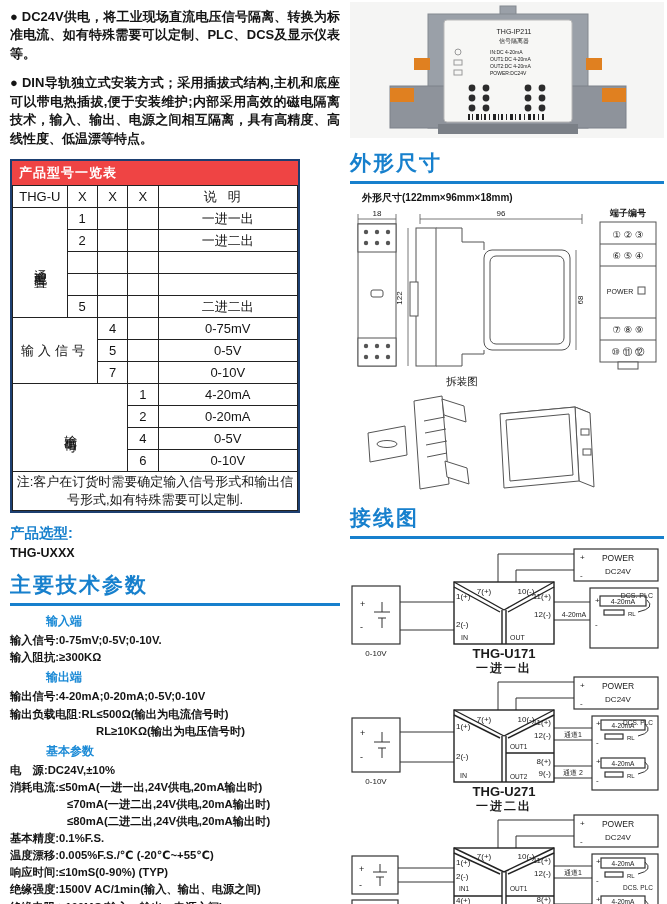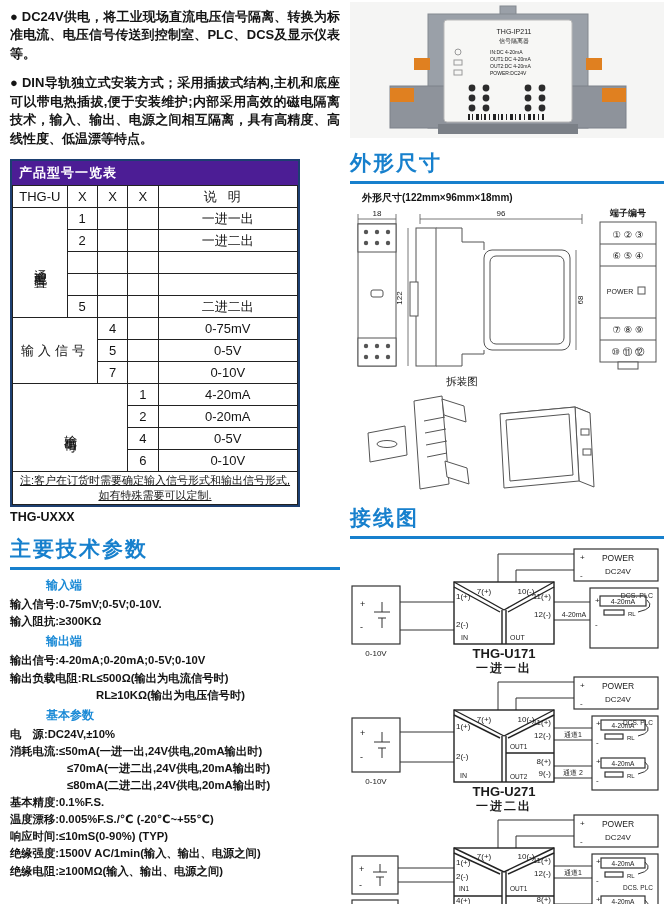--- a/index.html
+++ b/index.html
@@ -6,29 +6,29 @@
   .page{position:relative;width:667px;height:904px;background:#ffffff;overflow:hidden;
         font-family:"Liberation Sans","DejaVu Sans",sans-serif;color:#141414;}
   .col-left{position:absolute;left:10px;top:8px;width:330px;}
   .col-right{position:absolute;left:350px;top:2px;width:314px;}
 
   
   .bullet{font-size:13px;line-height:1.42;font-weight:bold;text-align:justify;margin:0 0 11px 0;}
 
   
   .table-wrap{border:2px solid #1d3f71;width:286px;margin-top:3px;background:#fff;}
-  .table-title{background:#4c1d95;color:#fff;font-weight:bold;font-size:13px;padding:3px 0 3px 7px;letter-spacing:1px;}
+  .table-title{background:#ef4444;color:#fff;font-weight:bold;font-size:13px;padding:3px 0 3px 7px;letter-spacing:1px;}
   table.model{border-collapse:collapse;width:100%;font-size:13px;table-layout:fixed;}
   table.model td,table.model th{border:1px solid #222;text-align:center;padding:1px 2px;height:19px;font-weight:normal;}
   td.desc{text-align:left;padding-left:16px;font-weight:bold;}
   .grp{font-weight:bold;}
   .vert{writing-mode:vertical-lr;text-orientation:upright;letter-spacing:2px;display:inline-block;line-height:1.1;}
   .spread{letter-spacing:11px;padding-left:11px;}
   .inspread{letter-spacing:4px;}
-  td.note{font-size:11px;text-align:left;padding:2px 2px;height:14px;font-weight:bold;text-decoration:underline;}
+  td.note{font-size:13px;text-align:left;padding:2px 2px;height:14px;font-weight:bold;}
 
   
   .sel-title{color:#1780cd;font-weight:bold;font-size:14.5px;margin-top:11px;}
   .sel-line{font-size:12.5px;font-weight:bold;margin-top:3px;}
   .sec-head{color:#1780cd;font-weight:bold;font-size:21px;margin-top:11px;letter-spacing:2px;}
   .sec-rule{height:3px;background:#1780cd;margin:4px 0 7px 0;}
   .t-head{color:#1b8ad6;font-weight:bold;font-size:12px;margin-top:5px;margin-left:36px;}
   .t-line{font-size:11.3px;font-weight:bold;margin-top:3px;line-height:1.25;}
   .ind1{padding-left:86px;}
   .ind2{padding-left:57px;}
@@ -46,21 +46,21 @@
   .dimline{stroke:#555;stroke-width:0.8;fill:none;}
   .drawline{stroke:#555;stroke-width:1;fill:#fff;}
 </style>
 </head>
 <body>
 
 <div class="page">
 
   <div class="col-left">
 
-    <p class="bullet">● DC24V供电，将工业现场直流电压信号隔离、转换为标准电流、电压信号传送到控制室、PLC、DCS及显示仪表等。</p>
+    <p class="bullet">● DC24V供电，将工业现场直流电压信号隔离、转换为标准电流、如有特殊需要可以定制、PLC、DCS及显示仪表等。</p>
     <p class="bullet">● DIN导轨独立式安装方式；采用插拔式结构,主机和底座可以带电热插拔,便于安装维护;内部采用高效的磁电隔离技术，输入、输出、电源之间相互隔离，具有高精度、高线性度、低温漂等特点。</p>
 
     <div class="table-wrap">
       <div class="table-title">产品型号一览表</div>
       <table class="model">
         <colgroup>
             <col style="width:54px">
             <col style="width:30px">
             <col style="width:30px">
             <col style="width:30px">
@@ -138,20 +138,21 @@
           <td>6</td>
           <td class="desc">0-10V</td>
         </tr>
         <tr>
           <td colspan="5" class="note">注:客户在订货时需要确定输入信号形式和输出信号形式,如有特殊需要可以定制.</td>
         </tr>
       </tbody>
         </table>
     </div>
 
+    <div class="sel-title">产品选型:</div>
     <div class="sel-line">THG-UXXX</div>
 
     <div class="sec-head">主要技术参数</div>
     <div class="sec-rule"></div>
 
     <div class="t-head">输入端</div>
     <div class="t-line">输入信号:0-75mV;0-5V;0-10V.</div>
     <div class="t-line">输入阻抗:≥300KΩ</div>
     <div class="t-head">输出端</div>
     <div class="t-line">输出信号:4-20mA;0-20mA;0-5V;0-10V</div>

